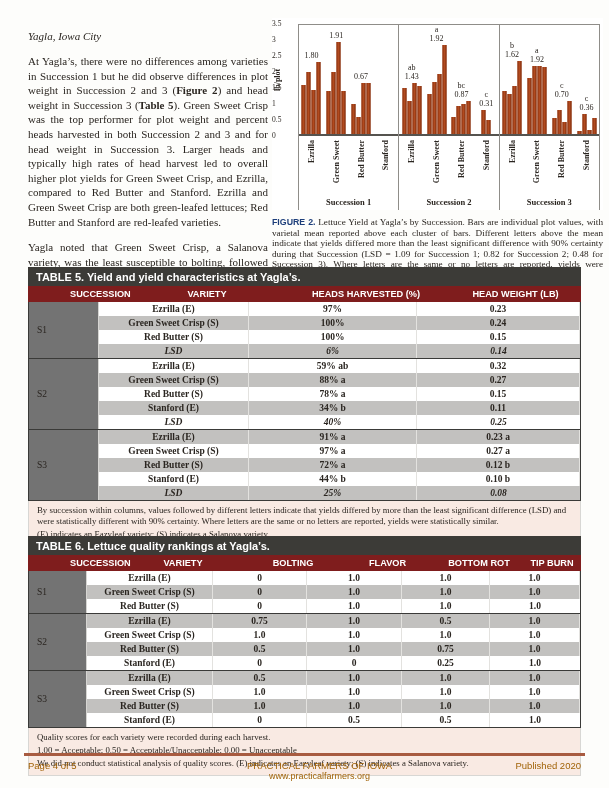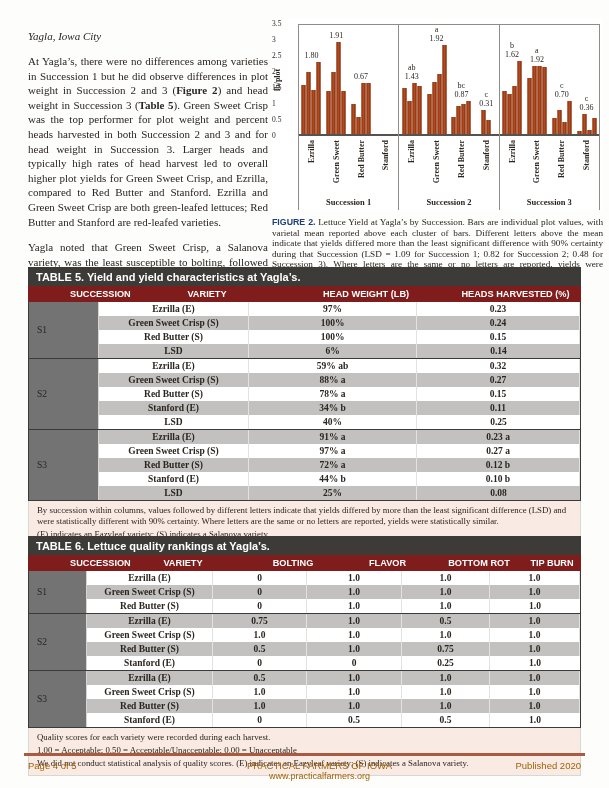--- a/index.html
+++ b/index.html
@@ -50,21 +50,21 @@
   .tbl-head .th.first { text-align:left; padding-left:8px; }
   .tbl-body { border:1.5px solid #3a3a38; border-top:none; background:#fff; }
   .tbl-group { display:grid; grid-auto-rows:14px; }
   .tbl-group:not(:first-child) { border-top:1.5px solid #3a3a38; }
   .succ-cell { grid-column:1; background:#737373; font-weight:normal; font-size:9.5px;
                display:flex; align-items:center; padding-left:8px; border-right:1px solid #d6d5d2; }
   .td { font-size:9.5px; font-weight:bold; display:flex; align-items:center; justify-content:center;
         border-right:1px solid #e3e2df; }
   .td:last-of-type { border-right:none; }
   .td.shaded { background:#c2c1bf; }
-  .td.lsd { }
+  .td.lsd { font-style:italic; }
   .tbl-foot { background:#f9eae3; border:1px solid #d8d7d4; border-top:none;
               padding:4px 8px 5px 8px; font-size:8.8px; line-height:11.2px; }
   .fn-line { margin-bottom:2px; }
   .fn-line:last-child { margin-bottom:0; }
   #table5 { top:267px; }
   #table6 { top:536px;border-radius:21px; }
 
   
   .footer-rule { position:absolute; left:24px; right:24px; top:753px; height:3px; background:#a85b40; }
   .page-footer { position:absolute; left:28px; right:28px; top:760px;
@@ -269,22 +269,22 @@
   <p class="fig-caption">
     <span class="fig-label">FIGURE 2.</span><span> Lettuce Yield at Yagla’s by Succession.  Bars are individual plot values, with varietal mean reported above each cluster of bars. Different letters above the mean indicate that yields differed more than the least significant difference with 90% certainty during that Succession (LSD = 1.09 for Succession 1; 0.82 for Succession 2; 0.48 for Succession 3). Where letters are the same or no letters are reported, yields were statistically similar. Varieties were not compared across successions.</span>
   </p>
 </div>
 
 <div class="tbl" id="table5">
     <div class="tbl-title">TABLE 5. Yield and yield characteristics at Yagla’s.</div>
     <div class="tbl-head" style="grid-template-columns: 70px 150px 168px 1fr;">
       <div class="th first">SUCCESSION</div>
       <div class="th">VARIETY</div>
+      <div class="th">HEADS HARVESTED (%)</div>
       <div class="th">HEAD WEIGHT (LB)</div>
-      <div class="th">HEADS HARVESTED (%)</div>
     </div>
     <div class="tbl-body">
       <div class="tbl-group" style="grid-template-columns: 70px 150px 168px 1fr;">
         <div class="succ-cell" style="grid-row: 1 / span 4;">S1</div>
         <div class="td">Ezrilla (E)</div>
         <div class="td">97%</div>
         <div class="td">0.23</div>
         <div class="td shaded">Green Sweet Crisp (S)</div>
         <div class="td shaded">100%</div>
         <div class="td shaded">0.24</div>

